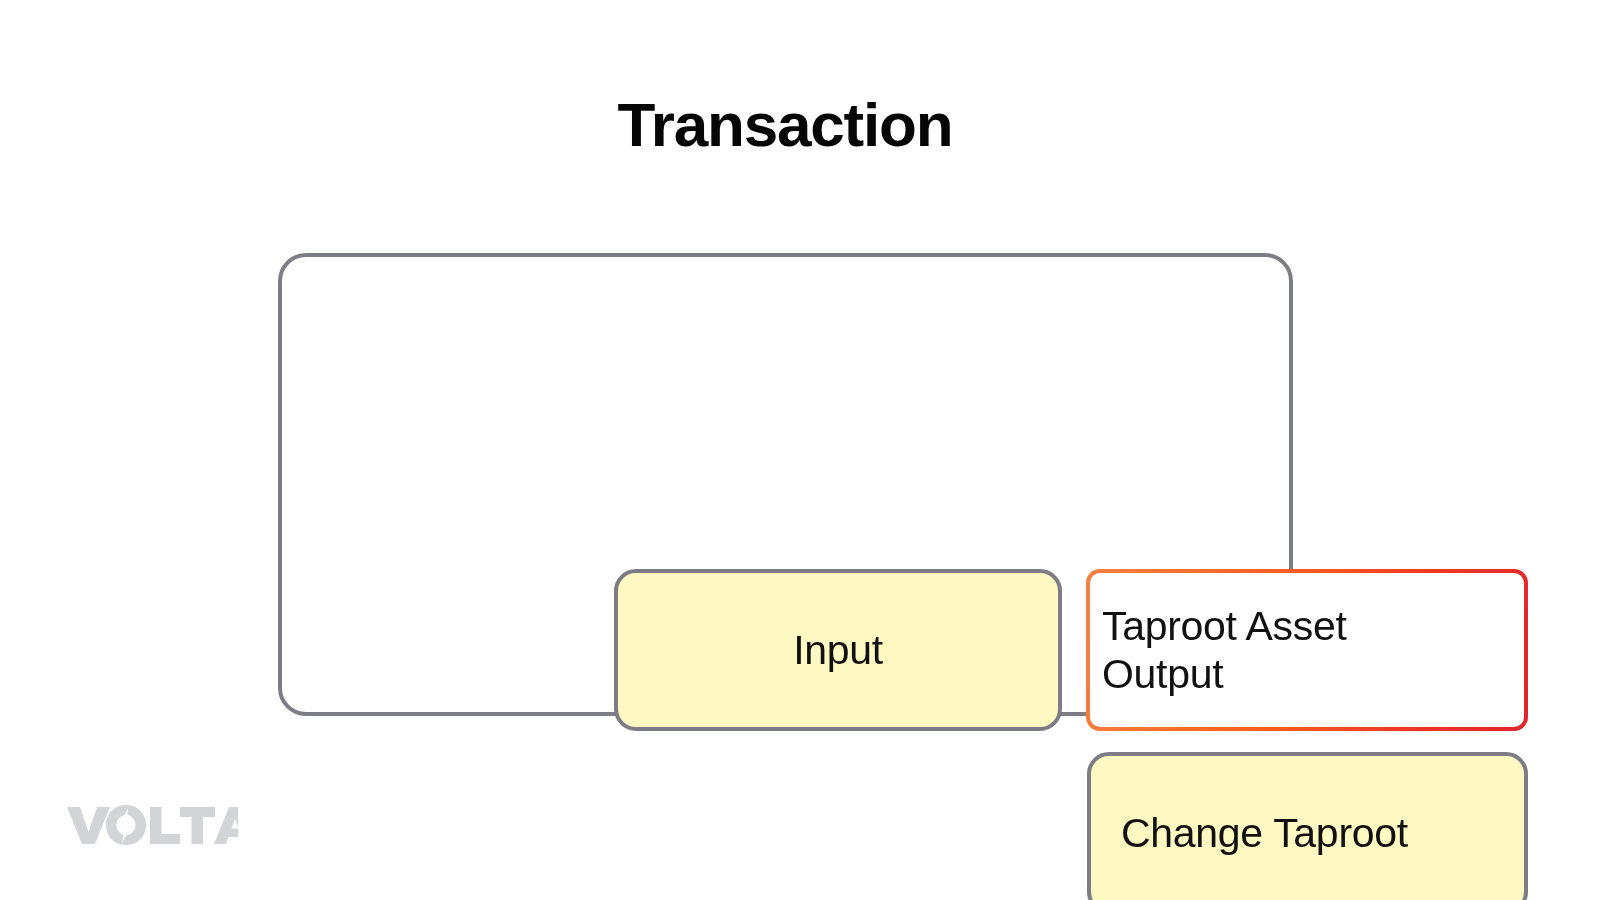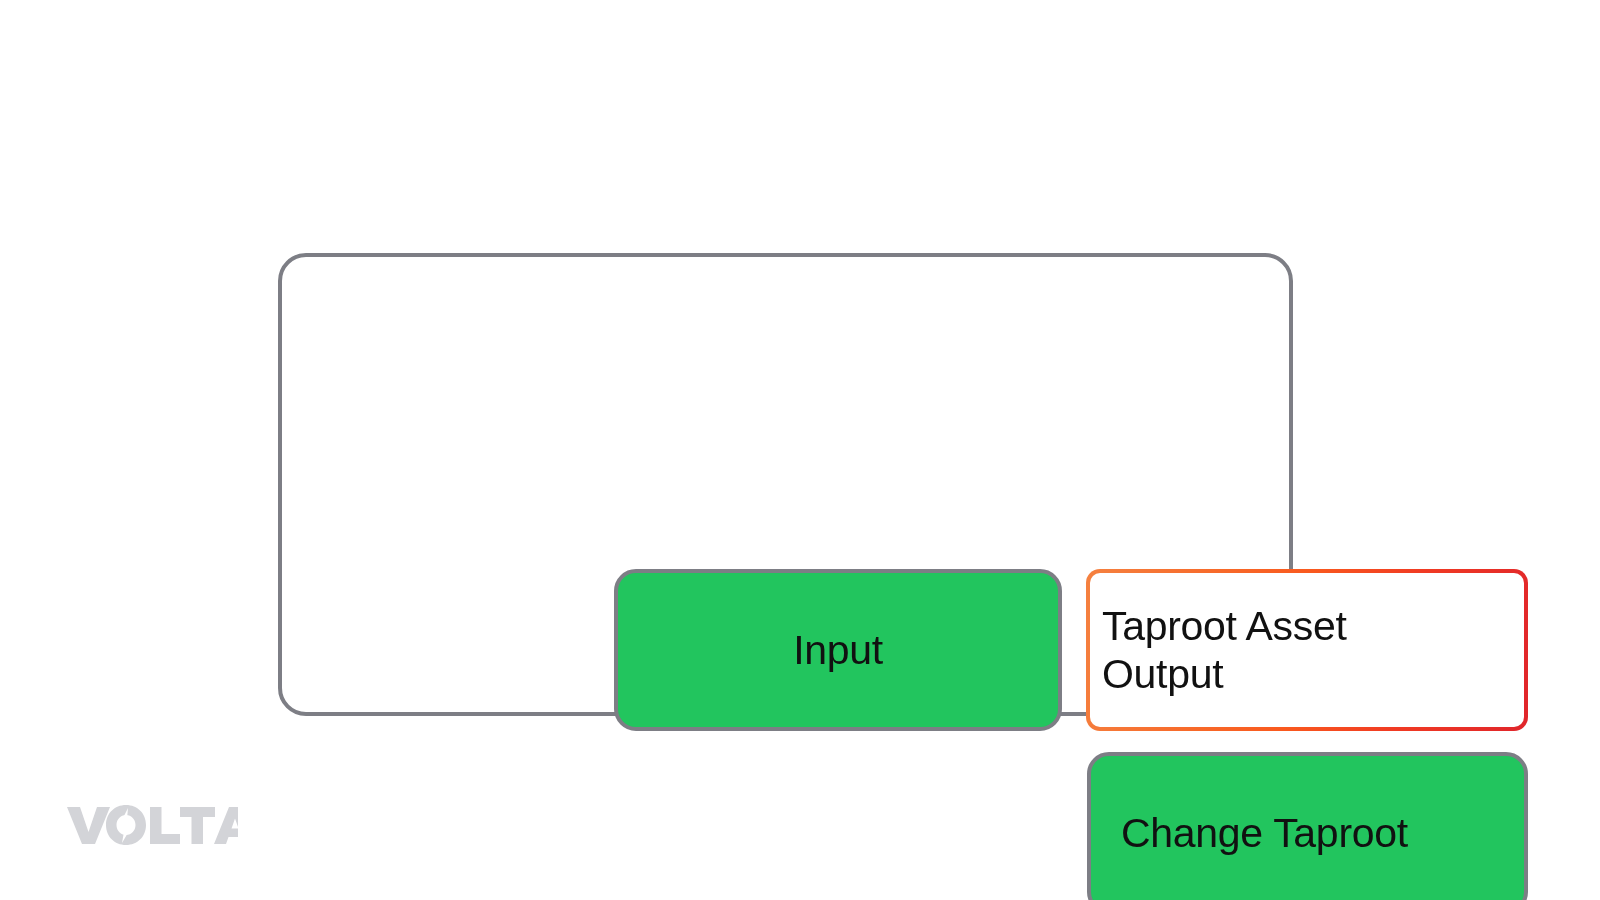--- a/index.html
+++ b/index.html
@@ -46,21 +46,21 @@
     box-sizing: border-box;
     border: 4px solid #7d7e85;
     border-radius: 28px;
     background: #ffffff;
   }
 
   
   .node-box {
     position: absolute;
     box-sizing: border-box;
-    background: #22c55e;
+    background: #fef9c3;
     border-radius: 22px;
     display: flex;
     align-items: center;
     color: #111111;
     font-family: "Liberation Sans", sans-serif;
     font-weight: 400;
     font-size: 41px;
     line-height: 1.18;
     letter-spacing: -0.3px;
   }
@@ -128,20 +128,21 @@
     overflow: hidden;
     clip: rect(0 0 0 0);
     white-space: nowrap;
   }
 </style>
 </head>
 <body>
 
 <div id="stage">
 
+  <div id="page-title">Transaction</div>
 
   <div id="transaction-container">
 
     <div class="node-box bordered" id="input-box" style="position:absolute;">
       <span class="node-label">Input</span>
     </div>
 
     <div class="node-box" id="taproot-output-box" style="position:absolute;">
       <span class="node-label" style="max-width: 330px;">Taproot Asset Output</span>
     </div>

